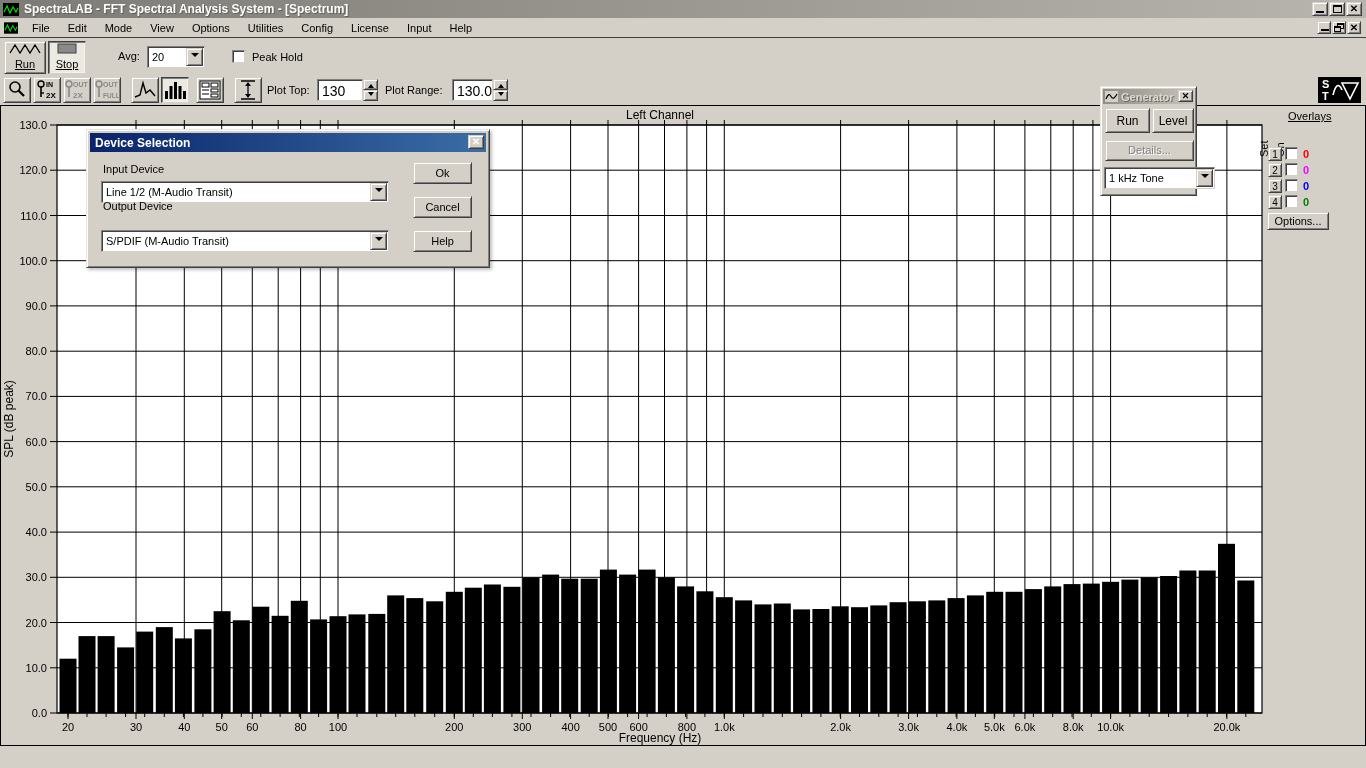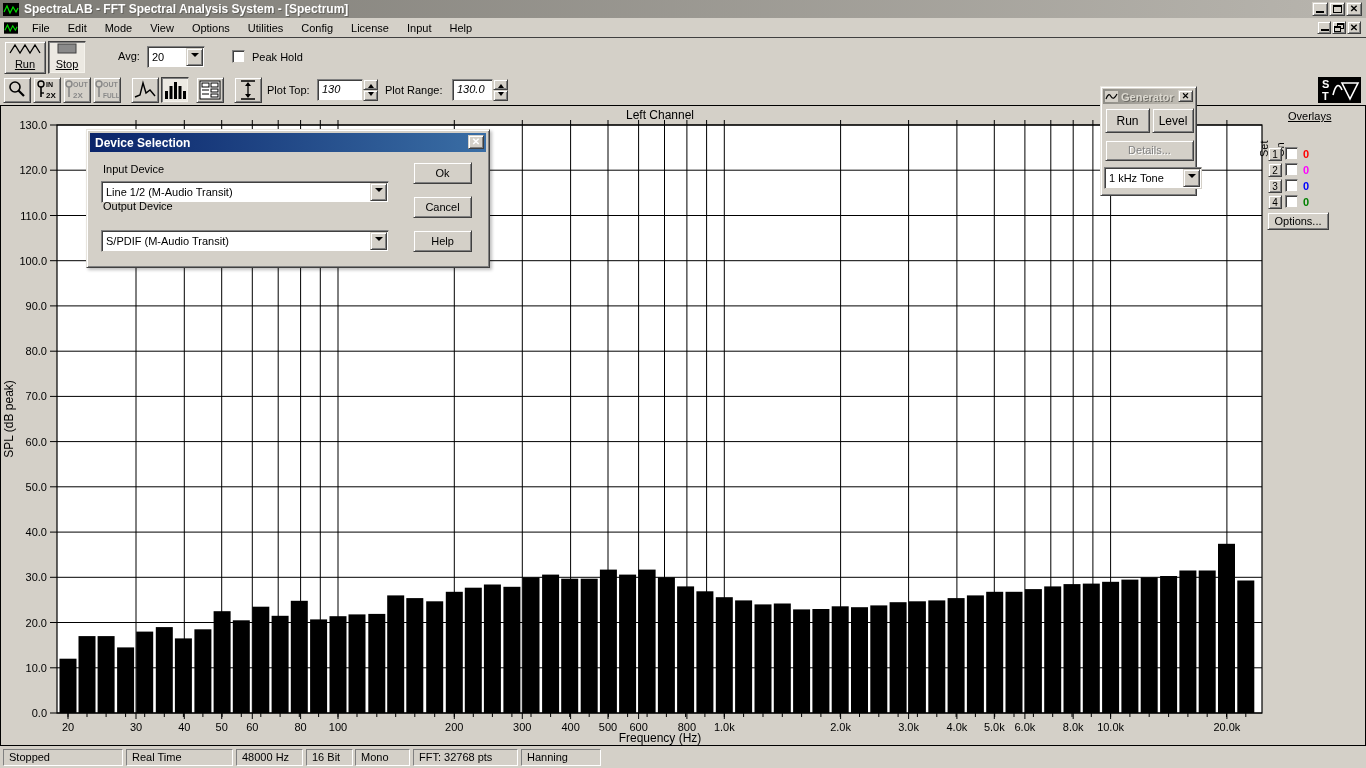--- a/index.html
+++ b/index.html
@@ -40,21 +40,21 @@
   .mi { padding:2px 7px; margin-right:4px; }
   #menubar .winbtns { top:3px; right:5px; }
   #menubar .wbtn { width:14px; height:13px; }
 
   
   #toolbar1 { position:absolute; left:0; top:38px; width:1366px; height:37px; background:#d4d0c8; }
   #toolbar2 { position:absolute; left:0; top:75px; width:1366px; height:30px; background:#d4d0c8; }
   .tbtn-big { position:absolute; top:3px; height:33px; text-align:center; font-size:11px; }
   .tbtn-big .lbl { text-decoration:underline; display:block; margin-top:1px; }
   .tbtn { position:absolute; top:2px; width:28px; height:26px; display:flex; align-items:center; justify-content:center; flex-direction:column; }
-  .field { position:absolute; font-size:11px; padding:3px 0 0 4px;font-style:italic; }
+  .field { position:absolute; font-size:14px; padding:3px 0 0 4px; }
   .combo { position:absolute; }
   .combo .cval { position:absolute; left:4px; top:4px; right:20px; white-space:nowrap; overflow:hidden; }
   .combo .cbtn { position:absolute; right:1px; top:1px; bottom:1px; width:17px; display:flex; align-items:center; justify-content:center; }
   .spin { position:absolute; width:15px; }
   .spin .sh { height:11px; display:flex; align-items:center; justify-content:center; }
   .checkbox { position:absolute; width:13px; height:13px; background:#fff; border:1px solid; border-color:#808080 #d4d0c8 #d4d0c8 #808080; box-shadow:inset 1px 1px 0 #404040, inset -1px -1px 0 #fff; }
   .label11 { position:absolute; font-size:11px; }
 
   
   #chart-region { position:absolute; left:0; top:105px; width:1366px; height:641px; background:#d4d0c8; }
@@ -584,21 +584,21 @@
           <path d="M1,8 Q3.5,1 6,5.5 Q8.5,10 12,3" fill="none" stroke="#000" stroke-width="1.2"></path>
         </svg>
       <span class="gtxt">Generator</span>
       <div class="dlg-x btn3d" style="width:15px;height:12px;top:1px;right:1px;">
           <span class="glyph-x" style="font-size:9px;">✕</span>
         </div>
     </div>
     <div class="btn3d" style="position:absolute;left:4px;top:21px;width:45px;height:25px;text-align:center;padding-top:5px;font-size:12px;"><span>Run</span></div>
     <div class="btn3d" style="position:absolute;left:51px;top:21px;width:42px;height:25px;text-align:center;padding-top:5px;font-size:12px;"><span>Level</span></div>
     <div class="btn3d disabledtxt" style="position:absolute;left:4px;top:53px;width:89px;height:21px;text-align:center;padding-top:3px;"><span>Details...</span></div>
-    <div class="combo sunken" style="left:3px;top:80px;width:98px;height:22px;padding-left:25px;">
+    <div class="combo sunken" style="left:3px;top:80px;width:111px;height:22px;padding-left:25px;">
       <span class="cval">1 kHz Tone</span>
       <div class="cbtn btn3d">
           <span class="arr-down"></span>
         </div>
     </div>
   </div>
 
   <div id="overlays">
     <span style="position:absolute;left:23px;top:2px;text-decoration:underline;">Overlays</span>
     <span class="vlabel" style="left:5px;top:37px;">Set</span>
@@ -621,23 +621,14 @@
      </div>
         <div class="ovrow" style="top:87px">
        <div class="ovbtn btn3d">4</div>
        <div class="checkbox"></div>
        <span class="ovval" style="color:#008000">0</span>
      </div>
       </div>
     <div class="btn3d" style="position:absolute;left:2px;top:104px;width:62px;height:18px;text-align:center;padding-top:2px;"><span>Options...</span></div>
   </div>
 
-  <div id="statusbar">
-      <div class="seg" style="left:3px;width:120px">Stopped</div>
-      <div class="seg" style="left:126px;width:107px">Real Time</div>
-      <div class="seg" style="left:236px;width:67px">48000 Hz</div>
-      <div class="seg" style="left:306px;width:47px">16 Bit</div>
-      <div class="seg" style="left:355px;width:55px">Mono</div>
-      <div class="seg" style="left:413px;width:105px">FFT: 32768 pts</div>
-      <div class="seg" style="left:521px;width:80px">Hanning</div>
-    </div>
 
 </div>
 
 </body></html>

